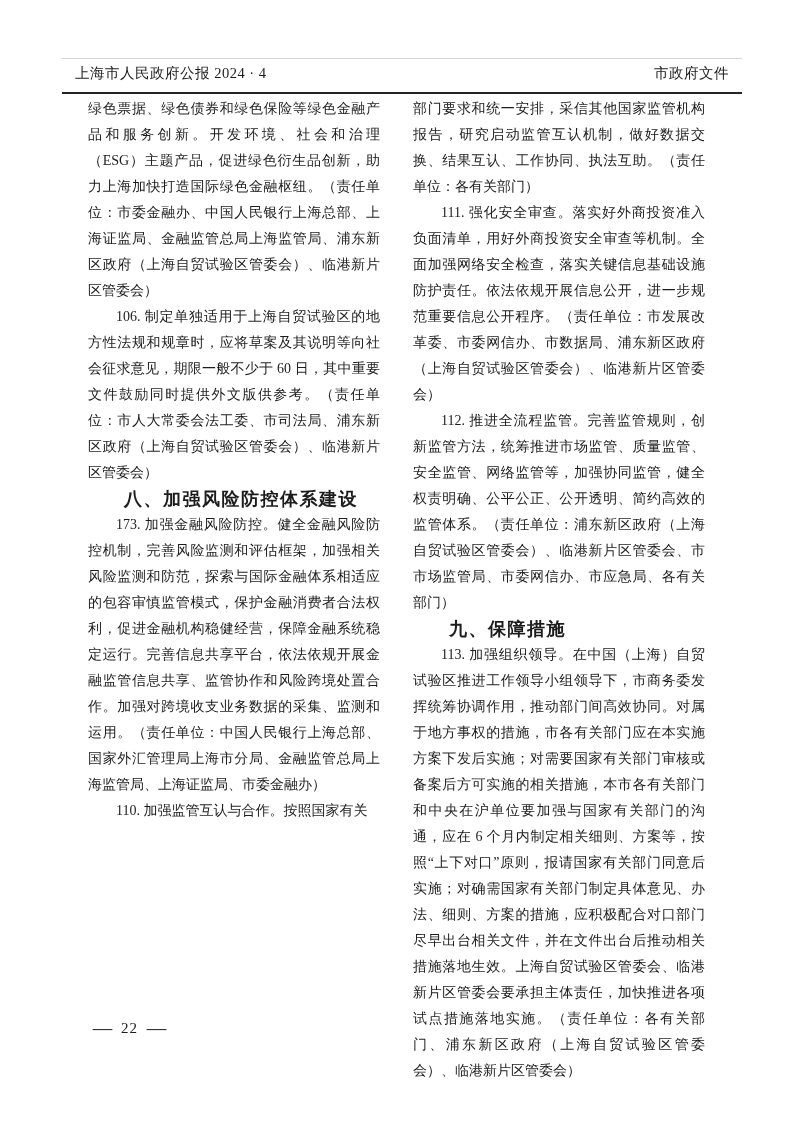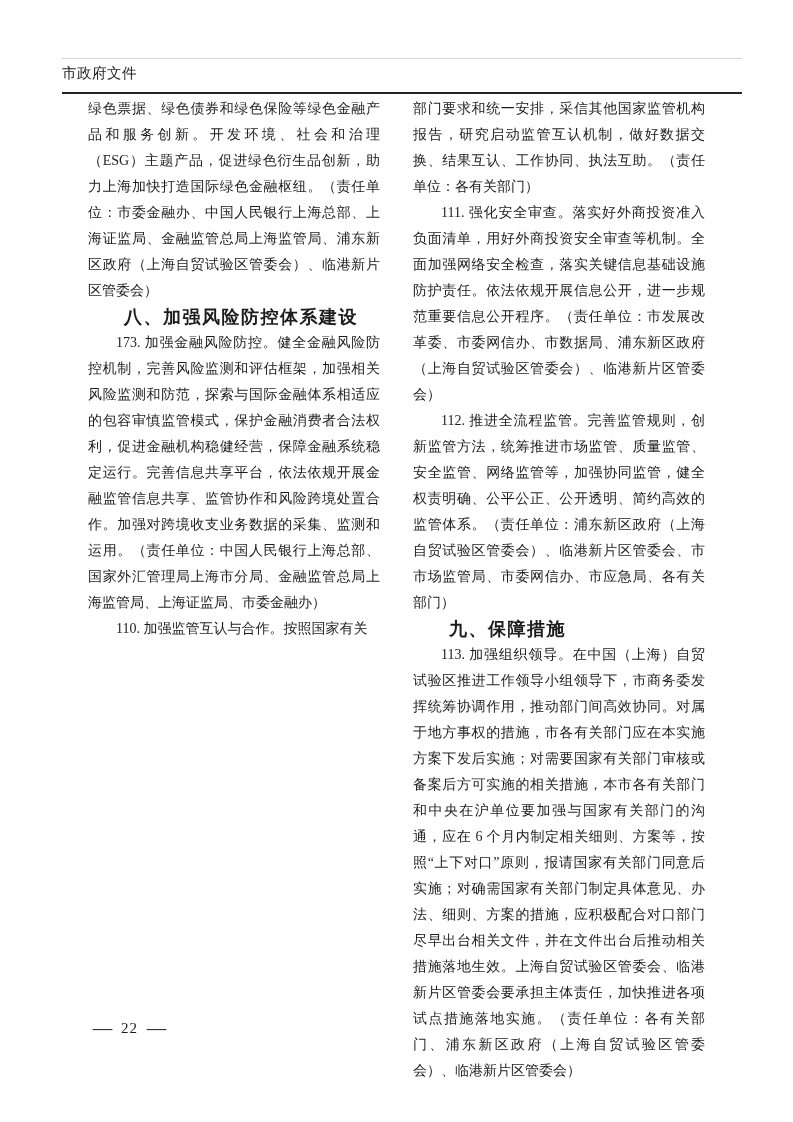--- a/index.html
+++ b/index.html
@@ -92,27 +92,29 @@
   }
 </style>
 </head>
 <body>
 
 <div class="page">
 
   <div class="page-top-rule"></div>
 
   <header class="page-header">
+    <span class="hdr-left">上海市人民政府公报 2024 · 4</span>
     <span class="hdr-right">市政府文件</span>
   </header>
 
   <main class="content">
 
     <section class="column column-left">
       <p class="para cont">绿色票据、绿色债券和绿色保险等绿色金融产品和服务创新。开发环境、社会和治理（ESG）主题产品，促进绿色衍生品创新，助力上海加快打造国际绿色金融枢纽。（责任单位：市委金融办、中国人民银行上海总部、上海证监局、金融监管总局上海监管局、浦东新区政府（上海自贸试验区管委会）、临港新片区管委会）</p>
+      <p class="para">106. 制定单独适用于上海自贸试验区的地方性法规和规章时，应将草案及其说明等向社会征求意见，期限一般不少于 60 日，其中重要文件鼓励同时提供外文版供参考。（责任单位：市人大常委会法工委、市司法局、浦东新区政府（上海自贸试验区管委会）、临港新片区管委会）</p>
       <h2 class="section-heading">八、加强风险防控体系建设</h2>
       <p class="para">173. 加强金融风险防控。健全金融风险防控机制，完善风险监测和评估框架，加强相关风险监测和防范，探索与国际金融体系相适应的包容审慎监管模式，保护金融消费者合法权利，促进金融机构稳健经营，保障金融系统稳定运行。完善信息共享平台，依法依规开展金融监管信息共享、监管协作和风险跨境处置合作。加强对跨境收支业务数据的采集、监测和运用。（责任单位：中国人民银行上海总部、国家外汇管理局上海市分局、金融监管总局上海监管局、上海证监局、市委金融办）</p>
       <p class="para">110. 加强监管互认与合作。按照国家有关</p>
     </section>
 
     <section class="column column-right">
       <p class="para cont">部门要求和统一安排，采信其他国家监管机构报告，研究启动监管互认机制，做好数据交换、结果互认、工作协同、执法互助。（责任单位：各有关部门）</p>
       <p class="para">111. 强化安全审查。落实好外商投资准入负面清单，用好外商投资安全审查等机制。全面加强网络安全检查，落实关键信息基础设施防护责任。依法依规开展信息公开，进一步规范重要信息公开程序。（责任单位：市发展改革委、市委网信办、市数据局、浦东新区政府（上海自贸试验区管委会）、临港新片区管委会）</p>
       <p class="para">112. 推进全流程监管。完善监管规则，创新监管方法，统筹推进市场监管、质量监管、安全监管、网络监管等，加强协同监管，健全权责明确、公平公正、公开透明、简约高效的监管体系。（责任单位：浦东新区政府（上海自贸试验区管委会）、临港新片区管委会、市市场监管局、市委网信办、市应急局、各有关部门）</p>
       <h2 class="section-heading">九、保障措施</h2>

